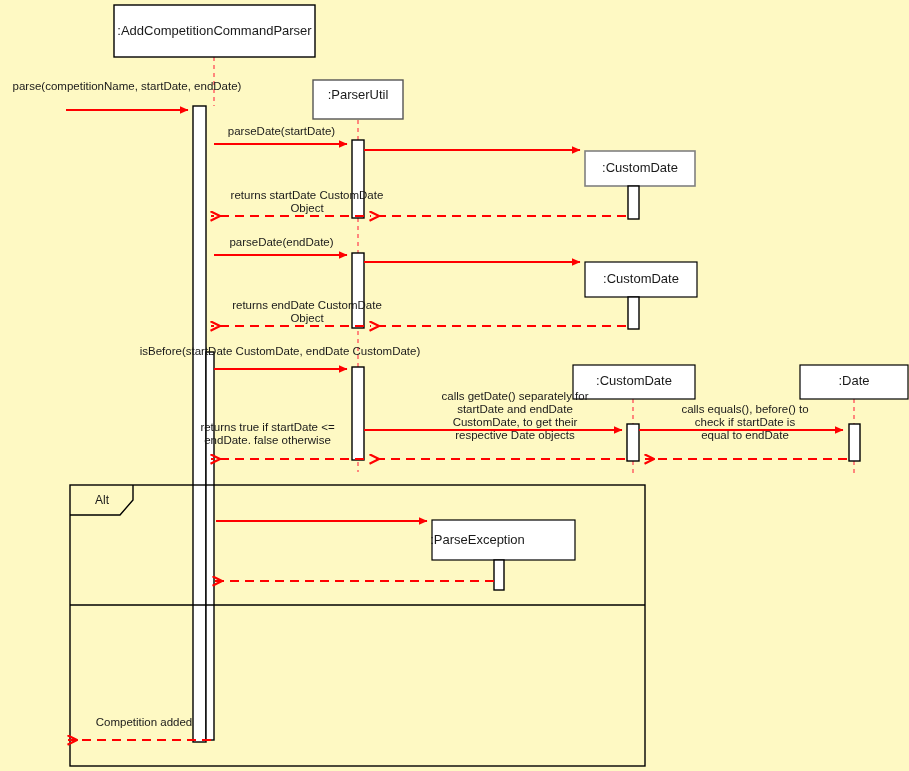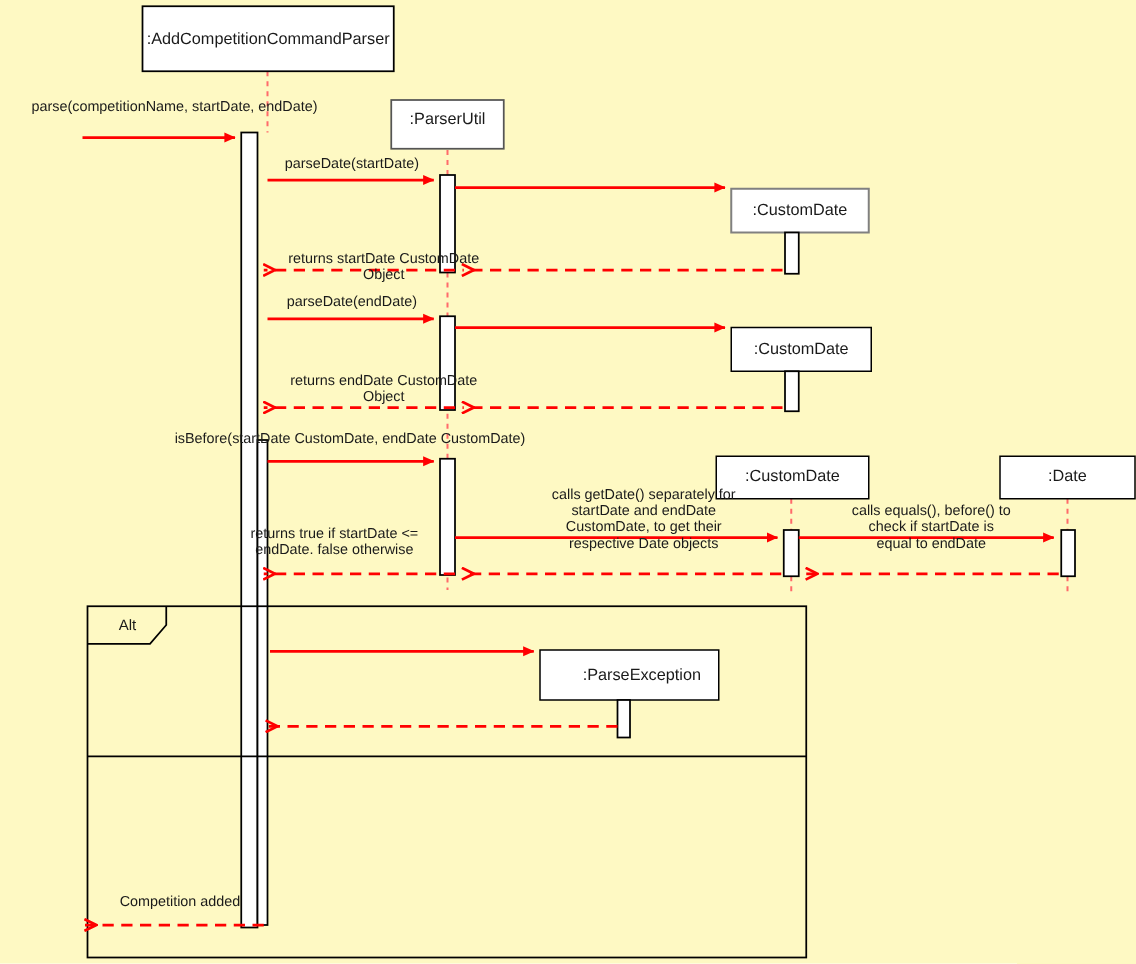--- a/index.html
+++ b/index.html
@@ -162,27 +162,27 @@
       <line x1="211" y1="740" x2="68" y2="740" stroke-dasharray="9,6" marker-end="url(#arrow-open)"></line>
     </g>
   </svg>
 
   <div class="lbl box-label" style="left:114px; top:24px; width:201px;">:AddCompetitionCommandParser</div>
   <div class="lbl box-label" style="left:313px; top:88px; width:90px;">:ParserUtil</div>
   <div class="lbl box-label" style="left:585px; top:161px; width:110px;">:CustomDate</div>
   <div class="lbl box-label" style="left:585px; top:272px; width:112px;">:CustomDate</div>
   <div class="lbl box-label" style="left:573px; top:374px; width:122px;">:CustomDate</div>
   <div class="lbl box-label" style="left:800px; top:374px; width:108px;">:Date</div>
-  <div class="lbl box-label" style="left:452px; top:533px; width:123px;">:ParseException</div>
-
-  <div class="msg" style="left:0px; top:80px; width:254px; text-align:right; padding-left:0px;">parse(competitionName, startDate, endDate)</div>
+  <div class="lbl box-label" style="left:416px; top:533px; width:123px;">:ParseException</div>
+
+  <div class="msg" style="left:0px; top:80px; width:254px; text-align:center; padding-left:0px;">parse(competitionName, startDate, endDate)</div>
 
   <div class="msg" style="left:214px; top:125px; width:135px;">parseDate(startDate)</div>
 
-  <div class="msg" style="left:212px; top:201px; width:190px;">returns startDate CustomDate
+  <div class="msg" style="left:212px; top:189px; width:190px;">returns startDate CustomDate
 Object</div>
 
   <div class="msg" style="left:214px; top:236px; width:135px;">parseDate(endDate)</div>
 
   <div class="msg" style="left:212px; top:299px; width:190px;">returns endDate CustomDate
 Object</div>
 
   <div class="msg" style="left:110px; top:345px; width:340px;">isBefore(startDate CustomDate, endDate CustomDate)</div>
 
   <div class="msg" style="left:390px; top:390px; width:250px;">calls getDate() separately for

